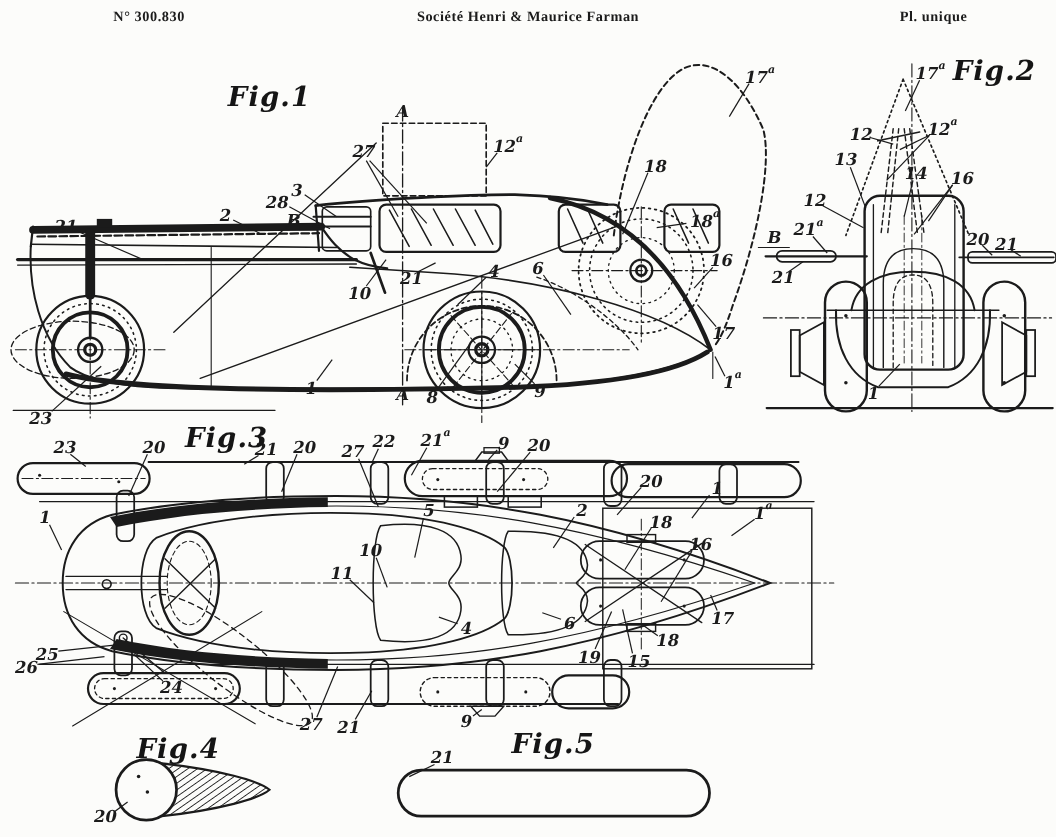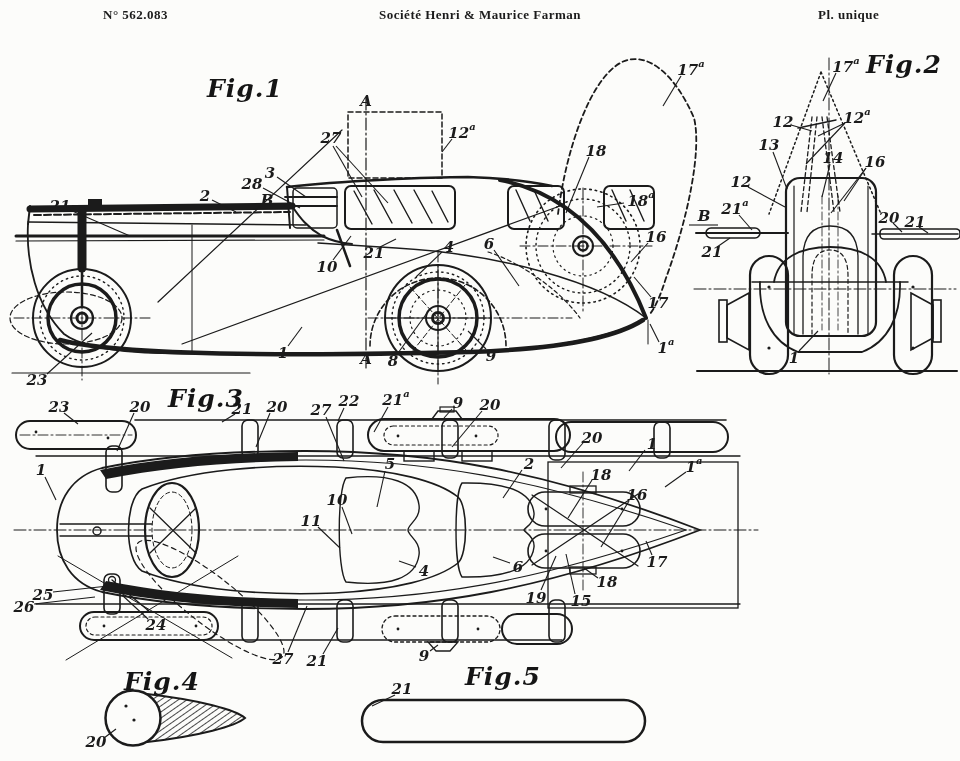--- a/index.html
+++ b/index.html
@@ -14,21 +14,21 @@
   svg{position:absolute;left:0;top:0;}
   .callout{font:italic bold 15px "DejaVu Serif",serif;fill:#1b1b1b;text-anchor:middle;dominant-baseline:central;}
   .callout .sup{font-size:10px;}
   .fig-title{font:italic bold 25px "DejaVu Serif",serif;fill:#151515;text-anchor:middle;dominant-baseline:central;letter-spacing:1px;}
   .leader{stroke:#1b1b1b;stroke-width:1.1;fill:none;}
 </style>
 </head>
 <body>
 
 <div class="hdr">
-  <span class="hdr-left">N° 562.083</span>
+  <span class="hdr-left">N° 300.830</span>
   <span class="hdr-center">Société Henri &amp; Maurice Farman</span>
   <span class="hdr-right">Pl. unique</span>
 </div>
 
 <svg id="drawing" width="960" height="761" viewBox="0 0 960 761">
   <defs>
     <pattern id="hatch" width="5" height="5" patternUnits="userSpaceOnUse" patternTransform="rotate(55)">
       <rect width="5" height="5" fill="#fcfcfa"></rect>
       <line x1="0" y1="0" x2="0" y2="5" stroke="#1b1b1b" stroke-width="1.6"></line>
     </pattern>

